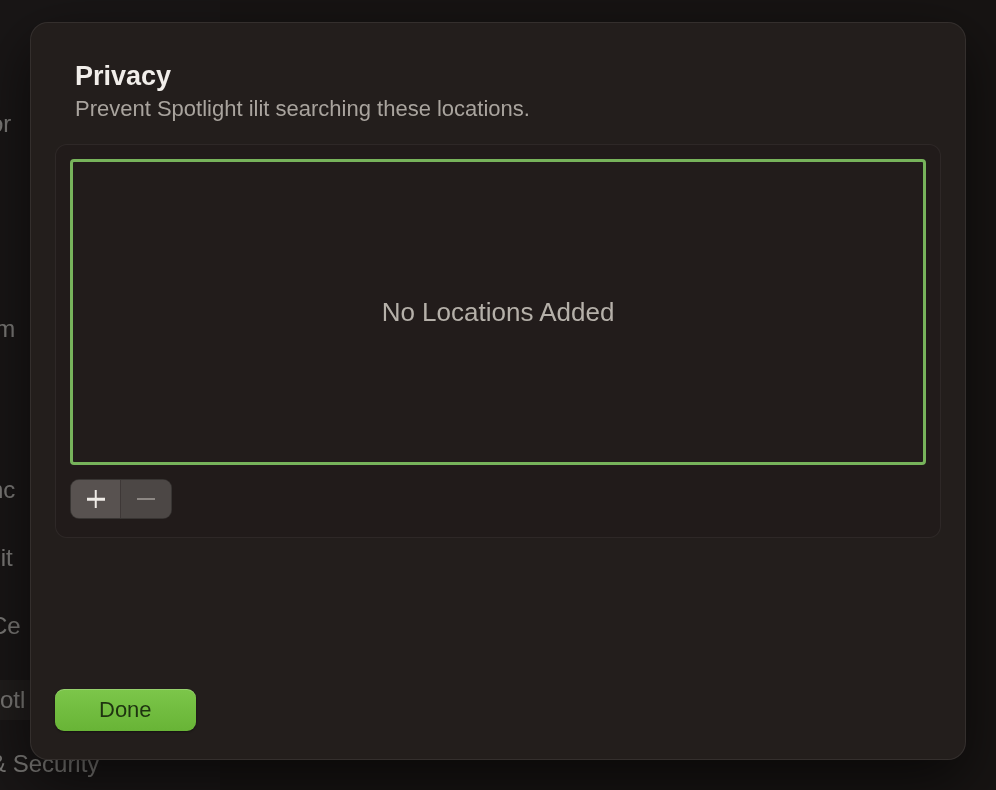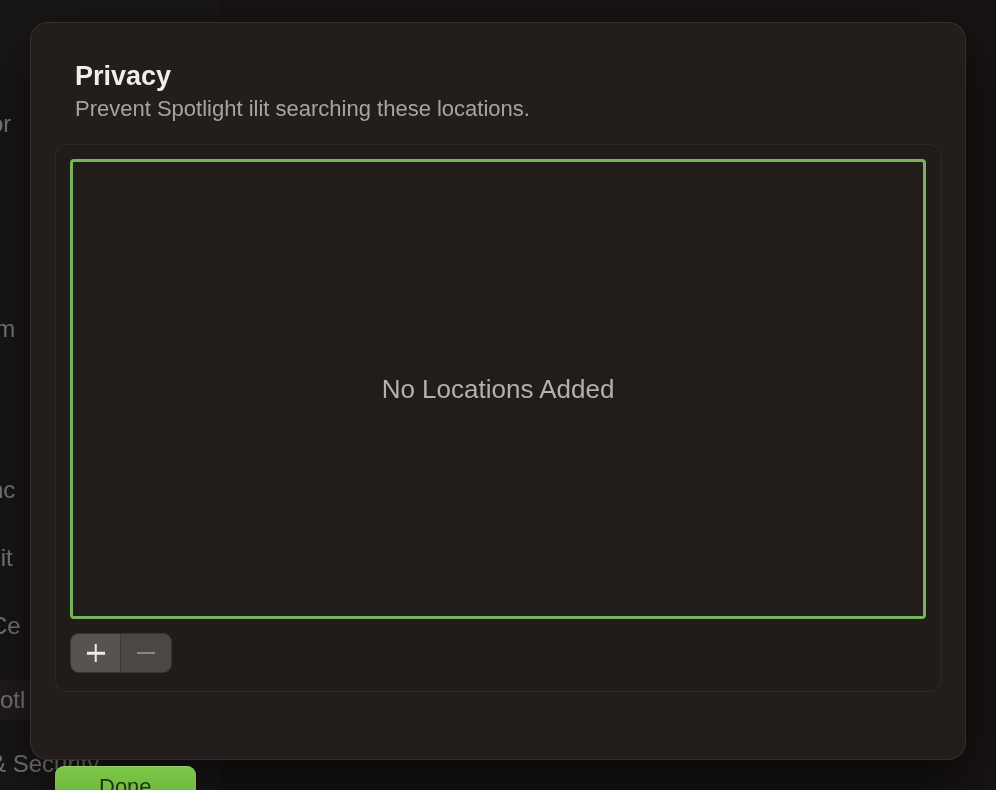--- a/index.html
+++ b/index.html
@@ -87,21 +87,21 @@
       background: #211b1a;
       border: 1px solid rgba(255,255,255,0.06);
       border-radius: 12px;
       padding: 14px 14px 18px 14px;
       flex: 0 0 auto;
     }
     
     .list-dropzone {
       border: 3px solid #77b35b;
       border-radius: 4px;
-      height: 460px;
+      height: 306px;
       display: flex;
       align-items: center;
       justify-content: center;
       background: #221c1b;
     }
     
     .empty-text {
       color: #b5b0a9;
       font-size: 26px;
       font-weight: 400;

